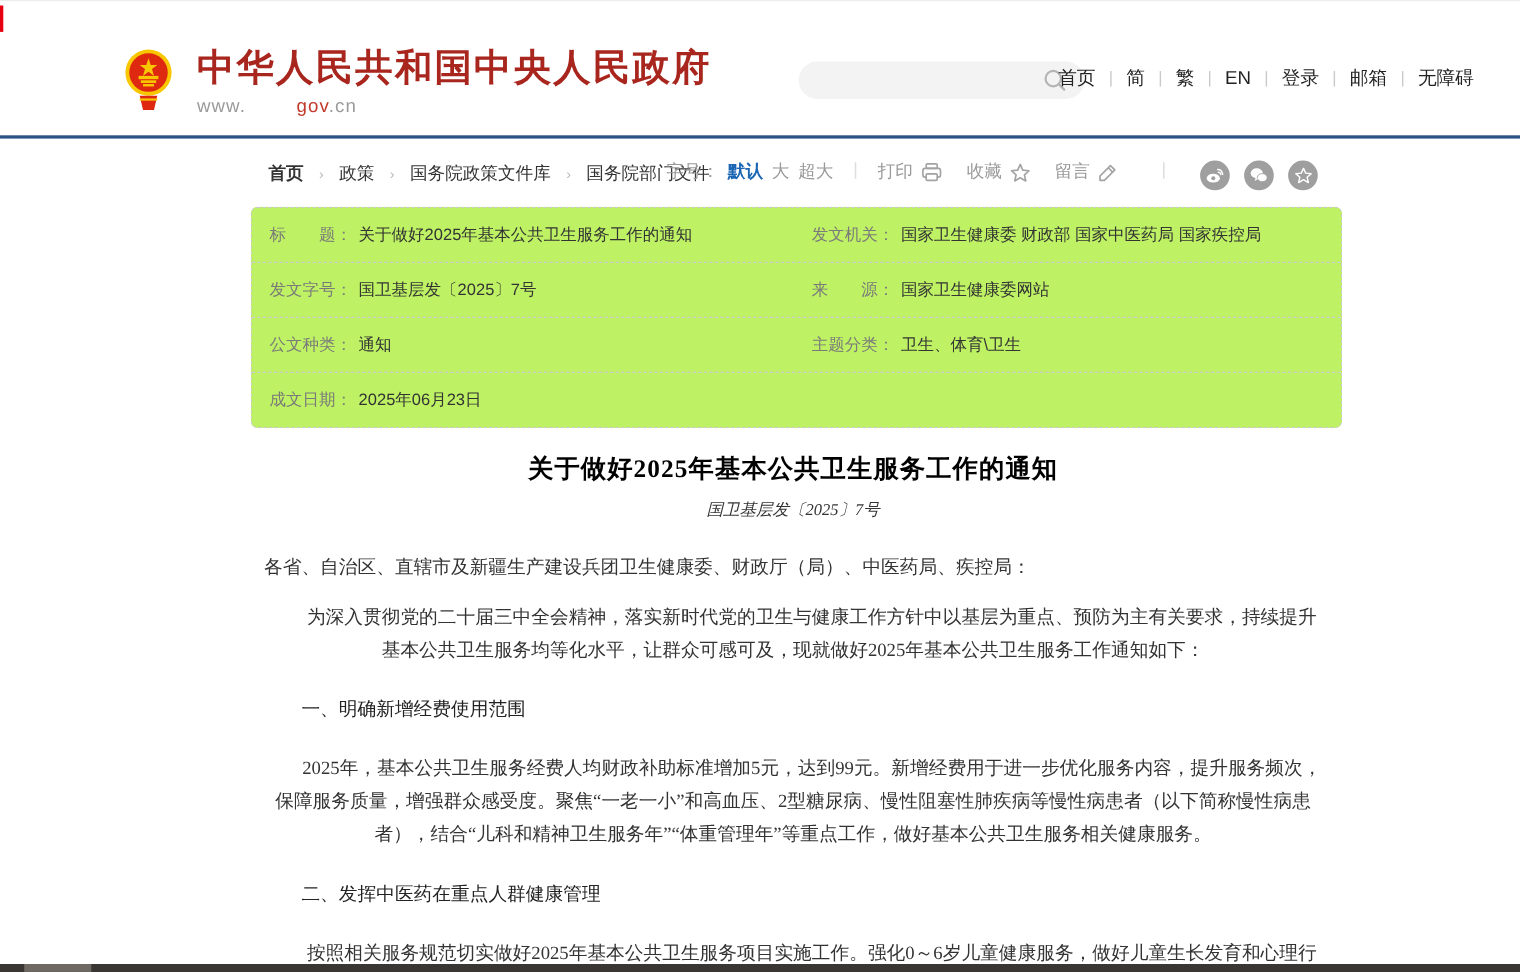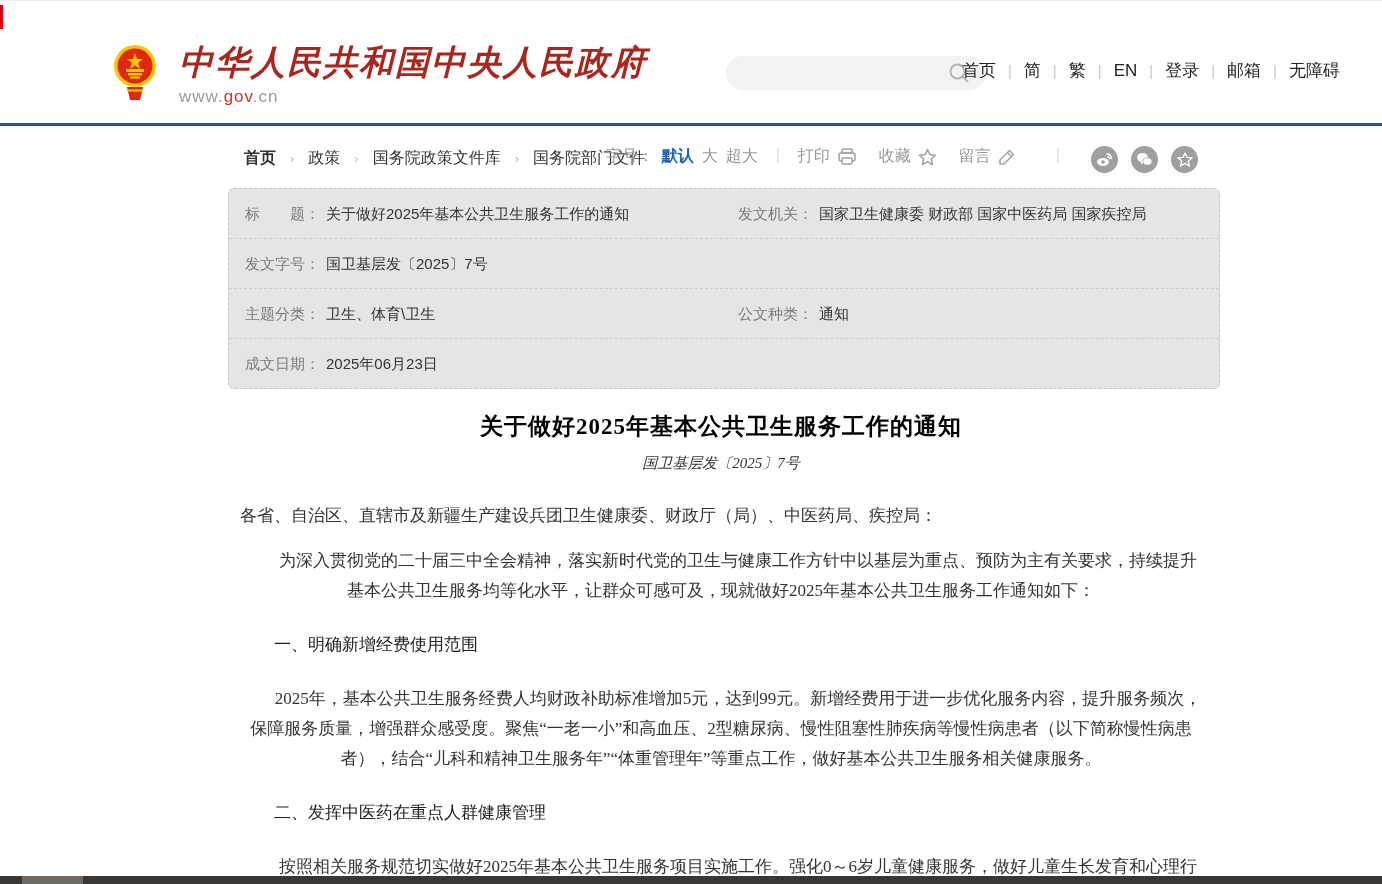--- a/index.html
+++ b/index.html
@@ -5,23 +5,23 @@
   * { box-sizing: border-box; margin: 0; padding: 0; }
   html, body { width: 1382px; height: 884px; overflow: hidden; background: #ffffff;
     font-family: "Liberation Sans", "DejaVu Sans", sans-serif; }
 
   
   .site-header { position: relative; height: 126px; background: #fff;
     border-bottom: 3px solid #2b5486; border-top: 1px solid #ececec; }
   .corner-tick { position: absolute; left: 0; top: 4px; width: 3px; height: 24px; background: #e60012; }
   .logo-wrap { position: absolute; left: 113px; top: 42px; display: flex; align-items: flex-start; cursor: pointer; }
   .emblem { width: 44px; height: 58px; margin-right: 22px; }
-  .site-title { font-size: 34px; font-weight: bold; color: #a8261d; letter-spacing: 2px; line-height: 38px; font-style: italic; }
+  .site-title { font-size: 34px; font-weight: bold; color: #a8261d; letter-spacing: 2px; line-height: 38px; }
   .site-url { font-size: 17px; color: #9a9a9a; margin-top: 6px; letter-spacing: 1px; }
-  .site-url .gov { color: #c0392b; }
+  .site-url .gov { color: #c0392b; margin-left: 46px; }
   .search-box { position: absolute; left: 726px; top: 55px; width: 260px; height: 34px;
     background: #f3f3f3; border-radius: 17px; display: flex; align-items: center; }
   .search-input { flex: 1; height: 100%; border: none; outline: none; background: transparent;
     padding: 0 8px 0 18px; font-size: 14px; color: #333; }
   .search-btn { width: 38px; height: 34px; border: none; background: transparent; cursor: pointer;
     display: flex; align-items: center; justify-content: flex-start; }
   .top-nav { position: absolute; right: 42px; top: 58px; display: flex; align-items: center; font-size: 17px; color: #222; }
   .top-nav a { color: #222; text-decoration: none; cursor: pointer; }
   .nav-sep { color: #c9c9c9; margin: 0 12px; font-size: 15px; }
 
@@ -36,21 +36,21 @@
   .fs-opt { margin-left: 8px; cursor: pointer; color: #999; }
   .fs-opt.active { color: #1a66b3; font-weight: bold; }
   .tool-sep { color: #ddd; margin: 0 18px; }
   .tool-item { display: flex; align-items: center; cursor: pointer; color: #999; margin-right: 22px; }
   .tool-item:last-child { margin-right: 0; }
   .tool-item svg { margin-left: 7px; }
   .share-circle { width: 27px; height: 27px; border-radius: 50%; background: #9f9f9f;
     display: flex; align-items: center; justify-content: center; cursor: pointer; margin-left: 13px; }
 
   
-  .meta-table { width: 992px; margin: 12px 0 0 228px; border: 1px dashed #c9c9c9; border-radius: 6px; background: #e5e5e5; }
+  .meta-table { width: 992px; margin: 12px 0 0 228px; border: 1px dashed #c9c9c9; border-radius: 6px; background: #bef264; }
   .meta-row { display: flex; border-bottom: 1px dashed #ccc; }
   .meta-row:last-child { border-bottom: none; }
   .meta-cell { width: 49.8%; padding: 16px 10px 16px 16px; font-size: 15px; line-height: 17px; display: flex; }
   .meta-cell .m-label { color: #7a7a7a; white-space: pre; flex-shrink: 0; }
   .meta-cell .m-value { color: #333; margin-left: 6px; }
 
   
   .article { width: 962px; margin: 22px 0 0 240px; }
   .art-title { text-align: center; font-family: "Liberation Serif", "DejaVu Serif", serif;
     font-size: 23px; font-weight: bold; color: #000; letter-spacing: 1px; }
@@ -192,29 +192,33 @@
     <div class="meta-cell">
       <span class="m-label">发文机关：</span>
       <span class="m-value">国家卫生健康委 财政部 国家中医药局 国家疾控局</span>
     </div>
   </div>
   <div class="meta-row">
     <div class="meta-cell">
       <span class="m-label">发文字号：</span>
       <span class="m-value">国卫基层发〔2025〕7号</span>
     </div>
-  </div>
-  <div class="meta-row">
+    <div class="meta-cell">
+      <span class="m-label">来　　源：</span>
+      <span class="m-value">国家卫生健康委网站</span>
+    </div>
+  </div>
+  <div class="meta-row">
+    <div class="meta-cell">
+      <span class="m-label">公文种类：</span>
+      <span class="m-value">通知</span>
+    </div>
     <div class="meta-cell">
       <span class="m-label">主题分类：</span>
       <span class="m-value">卫生、体育\卫生</span>
-    </div>
-    <div class="meta-cell">
-      <span class="m-label">公文种类：</span>
-      <span class="m-value">通知</span>
     </div>
   </div>
   <div class="meta-row">
     <div class="meta-cell">
       <span class="m-label">成文日期：</span>
       <span class="m-value">2025年06月23日</span>
     </div>
   </div>
 </div>
 

